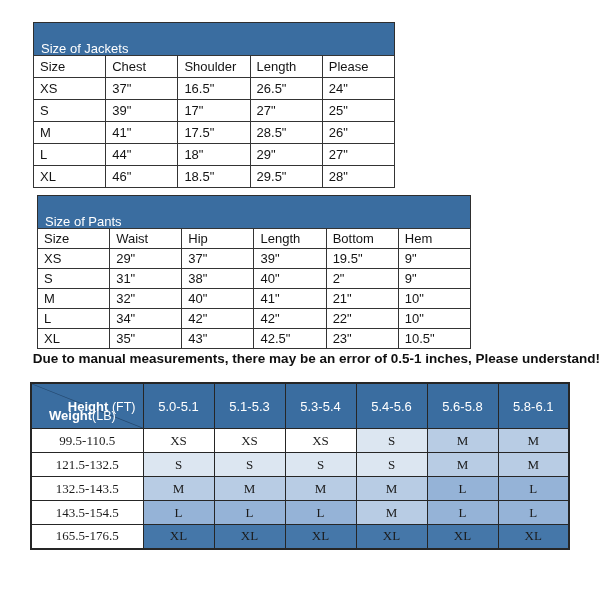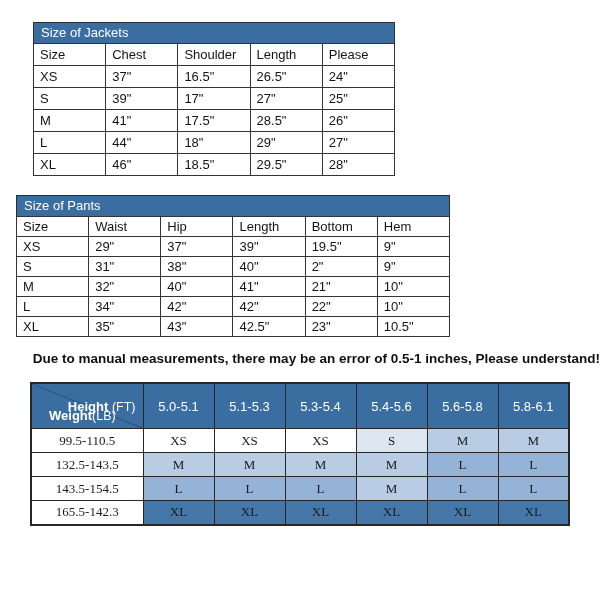--- a/index.html
+++ b/index.html
@@ -12,21 +12,21 @@
     --shade-xl-dark:#2F5F94;
     --xl-text:#14304F;
     --line:#343434;
   }
   html,body{margin:0;padding:0;background:#fff;}
   body{width:600px;height:600px;font-family:"Liberation Sans",sans-serif;color:#141414;}
   .page{position:relative;width:600px;height:600px;background:#fff;overflow:hidden;}
 
   .tbl-block{position:absolute;box-sizing:border-box;}
   .tbl-title{box-sizing:border-box;background:var(--blue);color:#fff;font-size:13px;
-    line-height:20px;height:21px;padding:0 7px;border:1px solid #2e2e2e;border-bottom:none;}
+    line-height:20px;height:21px;padding:16px 7px;border:1px solid #2e2e2e;border-bottom:none;}
   table{border-collapse:collapse;width:100%;table-layout:fixed;background:#1d4ed8;}
   .sz td,.sz th{border:1px solid var(--line);font-size:13px;font-weight:normal;
     text-align:left;padding:0 6px;background:#fff;color:#141414;overflow:hidden;white-space:nowrap;}
   #jackets-block tr{height:22px;}
   #pants-block tr{height:20px;}
 
   .note{position:absolute;left:0;top:351px;width:600px;text-align:right;
     font-size:13.5px;font-weight:700;color:#101010;margin:0;}
 
   .matrix{border:2px solid #262626;}
@@ -101,21 +101,21 @@
             <td>XL</td>
             <td>46"</td>
             <td>18.5"</td>
             <td>29.5"</td>
             <td>28"</td>
           </tr>
         </tbody>
     </table>
   </section>
 
-  <section id="pants-block" class="tbl-block" style="left:16px;top:195px;width:434px;">
+  <section id="pants-block" class="tbl-block" style="left:37px;top:195px;width:434px;">
     <div class="tbl-title">Size of Pants</div>
     <table class="sz">
       <thead>
         <tr id="pants-head">
             <th>Size</th>
             <th>Waist</th>
             <th>Hip</th>
             <th>Length</th>
             <th>Bottom</th>
             <th>Hem</th>
@@ -199,39 +199,48 @@
           <tr>
             <td class="weight">99.5-110.5</td>
             <td class="shade-white">XS</td>
             <td class="shade-white">XS</td>
             <td class="shade-white">XS</td>
             <td class="shade-s">S</td>
             <td class="shade-m">M</td>
             <td class="shade-m">M</td>
           </tr>
           <tr>
+            <td class="weight">121.5-132.5</td>
+            <td class="shade-s">S</td>
+            <td class="shade-s">S</td>
+            <td class="shade-s">S</td>
+            <td class="shade-s">S</td>
+            <td class="shade-m">M</td>
+            <td class="shade-m">M</td>
+          </tr>
+          <tr>
             <td class="weight">132.5-143.5</td>
             <td class="shade-m">M</td>
             <td class="shade-m">M</td>
             <td class="shade-m">M</td>
             <td class="shade-m">M</td>
             <td class="shade-l">L</td>
             <td class="shade-l">L</td>
           </tr>
           <tr>
             <td class="weight">143.5-154.5</td>
             <td class="shade-l">L</td>
             <td class="shade-l">L</td>
             <td class="shade-l">L</td>
             <td class="shade-m">M</td>
             <td class="shade-l">L</td>
             <td class="shade-l">L</td>
           </tr>
           <tr>
-            <td class="weight">165.5-142.3</td>
+            <td class="weight">165.5-176.5</td>
             <td class="shade-xl">XL</td>
             <td class="shade-xl">XL</td>
             <td class="shade-xl">XL</td>
             <td class="shade-xl">XL</td>
             <td class="shade-xl">XL</td>
             <td class="shade-xl">XL</td>
           </tr>
         </tbody>
     </table>
   </section>

